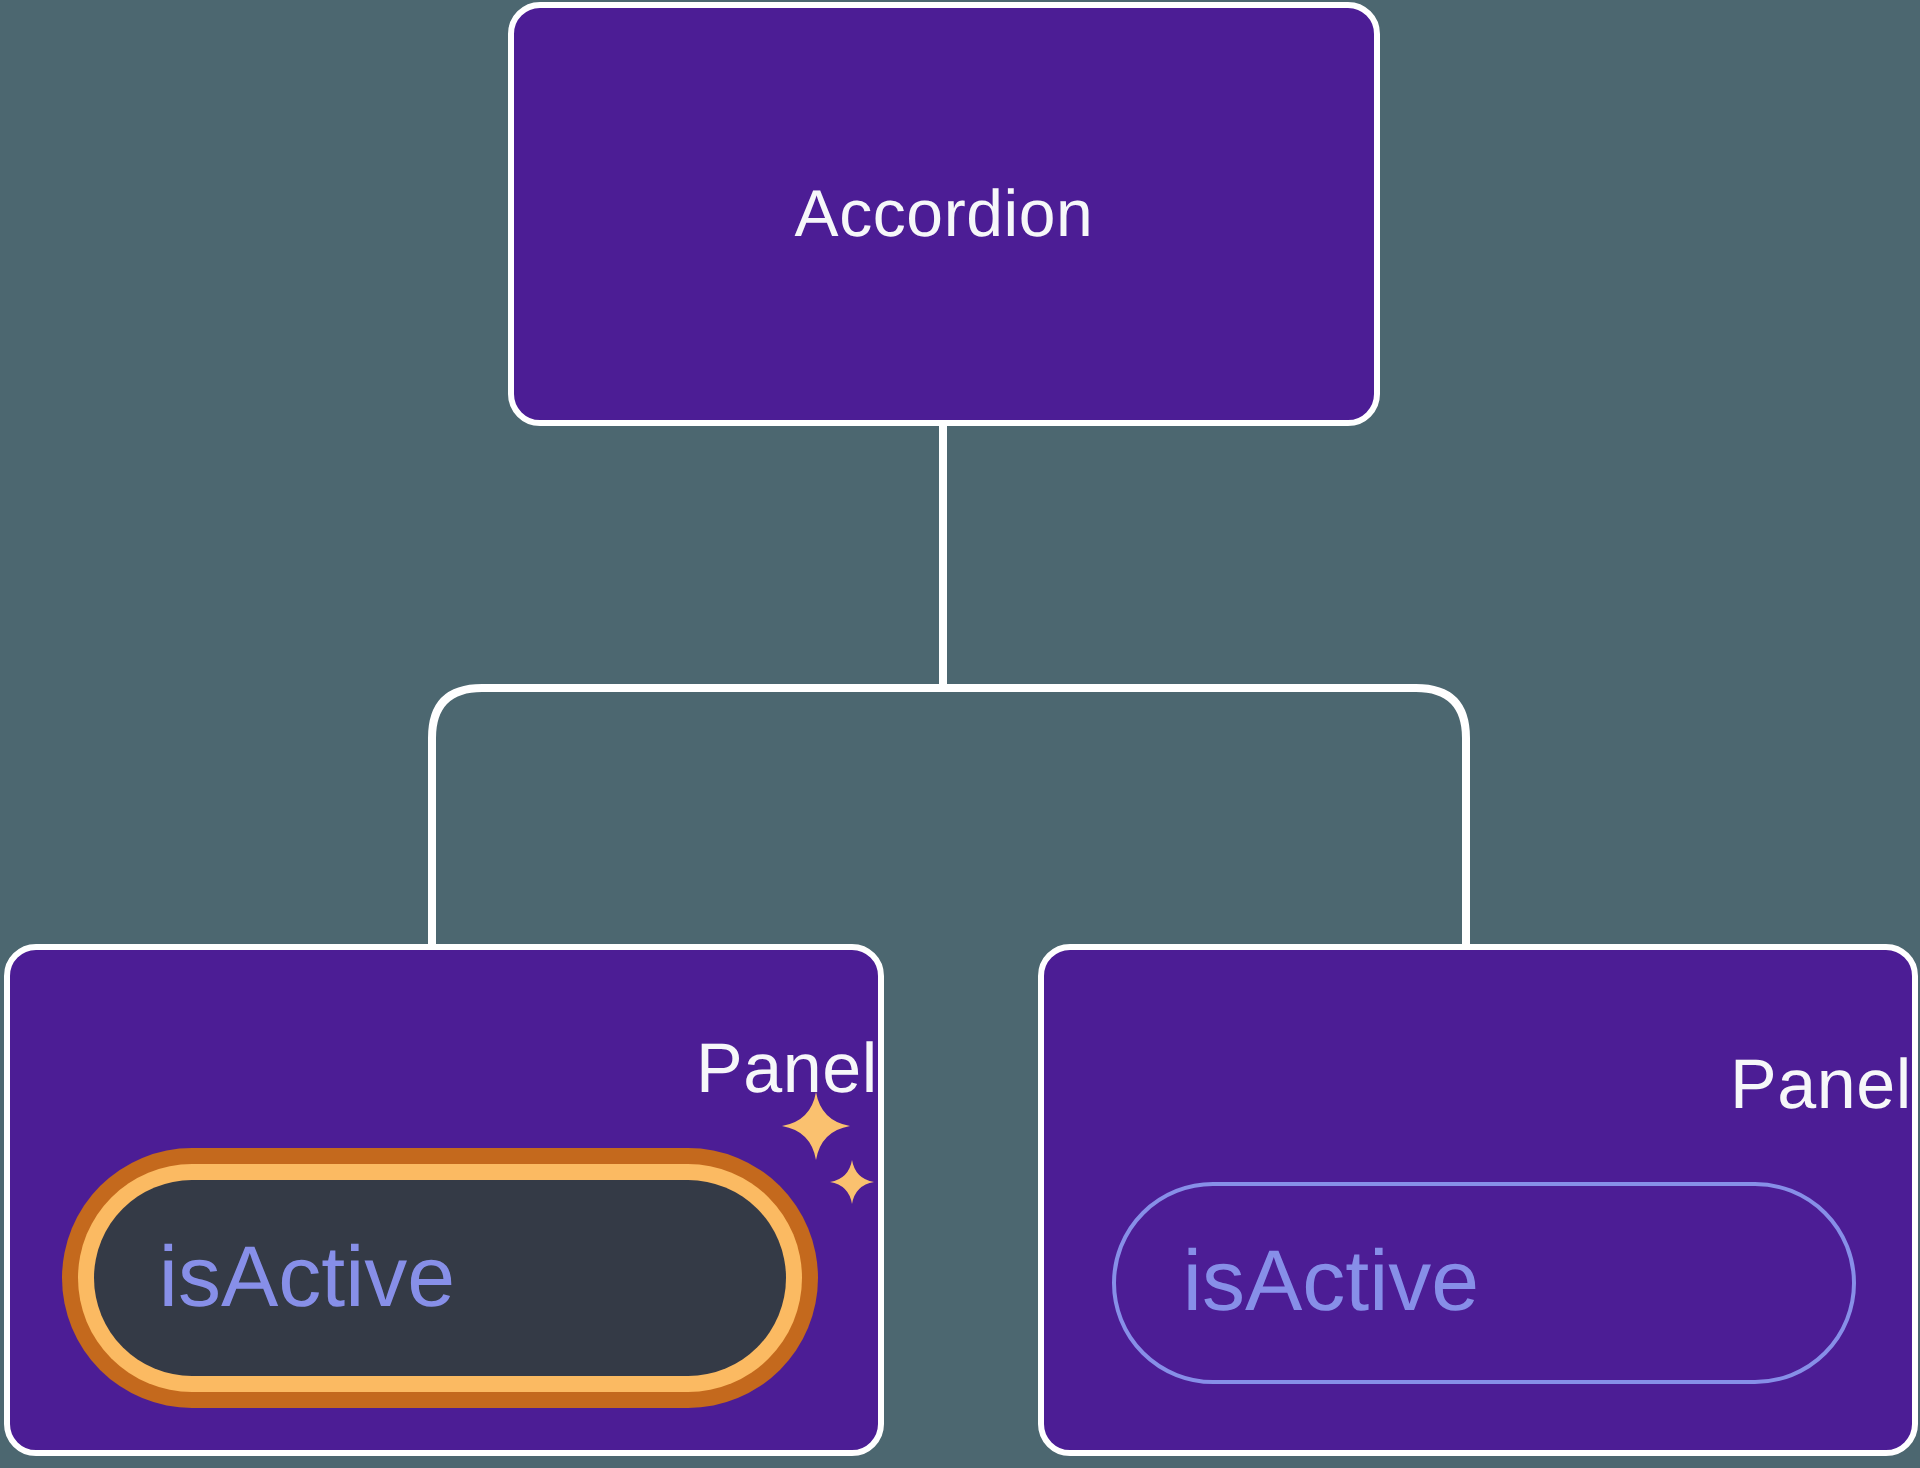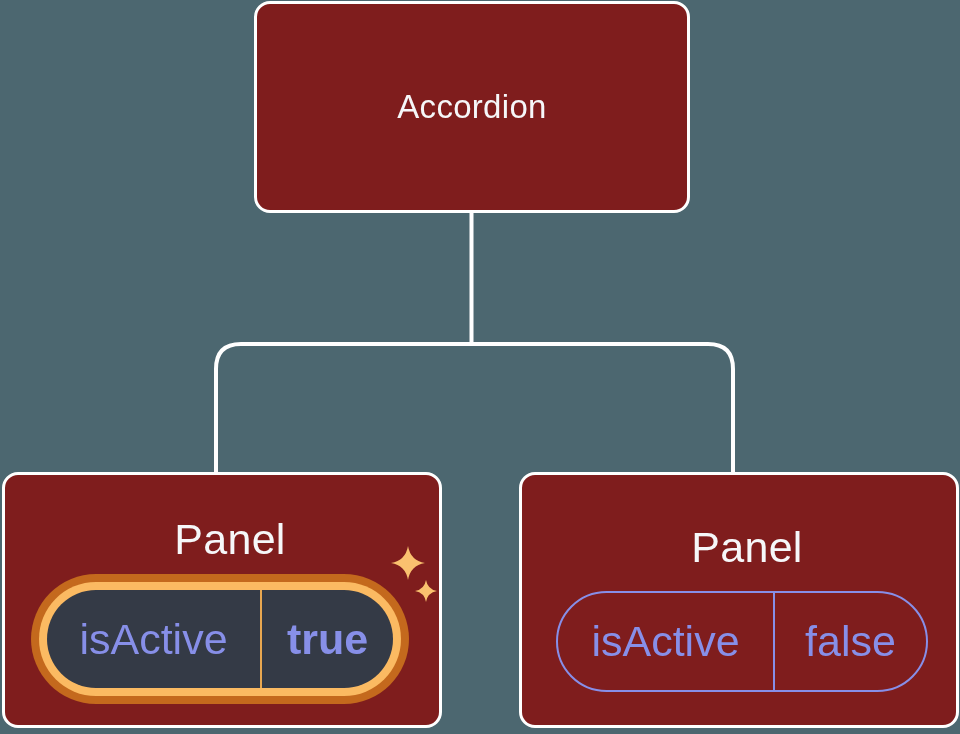--- a/index.html
+++ b/index.html
@@ -14,21 +14,21 @@
     overflow: hidden;
     font-family: "Liberation Sans", sans-serif;
   }
   .connectors {
     position: absolute;
     left: 0;
     top: 0;
   }
   .node {
     position: absolute;
-    background: #7f1d1d;
+    background: #4c1d95;
     border: 3px solid #FFFFFF;
     border-radius: 16px;
     box-sizing: border-box;
   }
   .root-node {
     left: 254px;
     top: 1px;
     width: 436px;
     height: 212px;
     display: flex;
@@ -41,23 +41,23 @@
     font-weight: 500;
     letter-spacing: 0.3px;
   }
   .panel-left  { left: 2px;   top: 472px; width: 440px; height: 256px; }
   .panel-right { left: 519px; top: 472px; width: 440px; height: 256px; }
   .panel-title {
     position: absolute;
     left: 16px;
     right: 0;
     top: 40px;
-    text-align: center;
+    text-align: right;
     color: #F6F7F9;
-    font-size: 43px;
+    font-size: 35px;
     font-weight: 500;
     letter-spacing: 0.3px;
   }
   .panel-right .panel-title { top: 48px; }
 
   
   .active-pill {
     position: absolute;
     left: 26px;
     top: 99px;
@@ -139,33 +139,31 @@
     <span class="node-title">Accordion</span>
   </div>
 
   <div class="node panel-left">
     <div class="panel-title">Panel</div>
 
     <div class="active-pill">
       <div class="pill-gold">
         <div class="pill-dark">
           <span class="cell active-key">isActive</span>
-          <span class="cell active-value">true</span>
         </div>
       </div>
     </div>
 
     <svg class="sparkles" width="52" height="62" viewBox="0 0 52 62">
       <path d="M19 2 Q21.5 16.5 36 19 Q21.5 21.5 19 36 Q16.5 21.5 2 19 Q16.5 16.5 19 2 Z" fill="#FAC16F"></path>
       <path d="M37 36 Q38.6 45.4 48 47 Q38.6 48.6 37 58 Q35.4 48.6 26 47 Q35.4 45.4 37 36 Z" fill="#FAC16F"></path>
     </svg>
   </div>
 
   <div class="node panel-right">
     <div class="panel-title">Panel</div>
 
     <div class="inactive-pill">
       <span class="cell inactive-key">isActive</span>
-      <span class="cell inactive-value">false</span>
     </div>
   </div>
 
 </div>
 
 </body></html>

